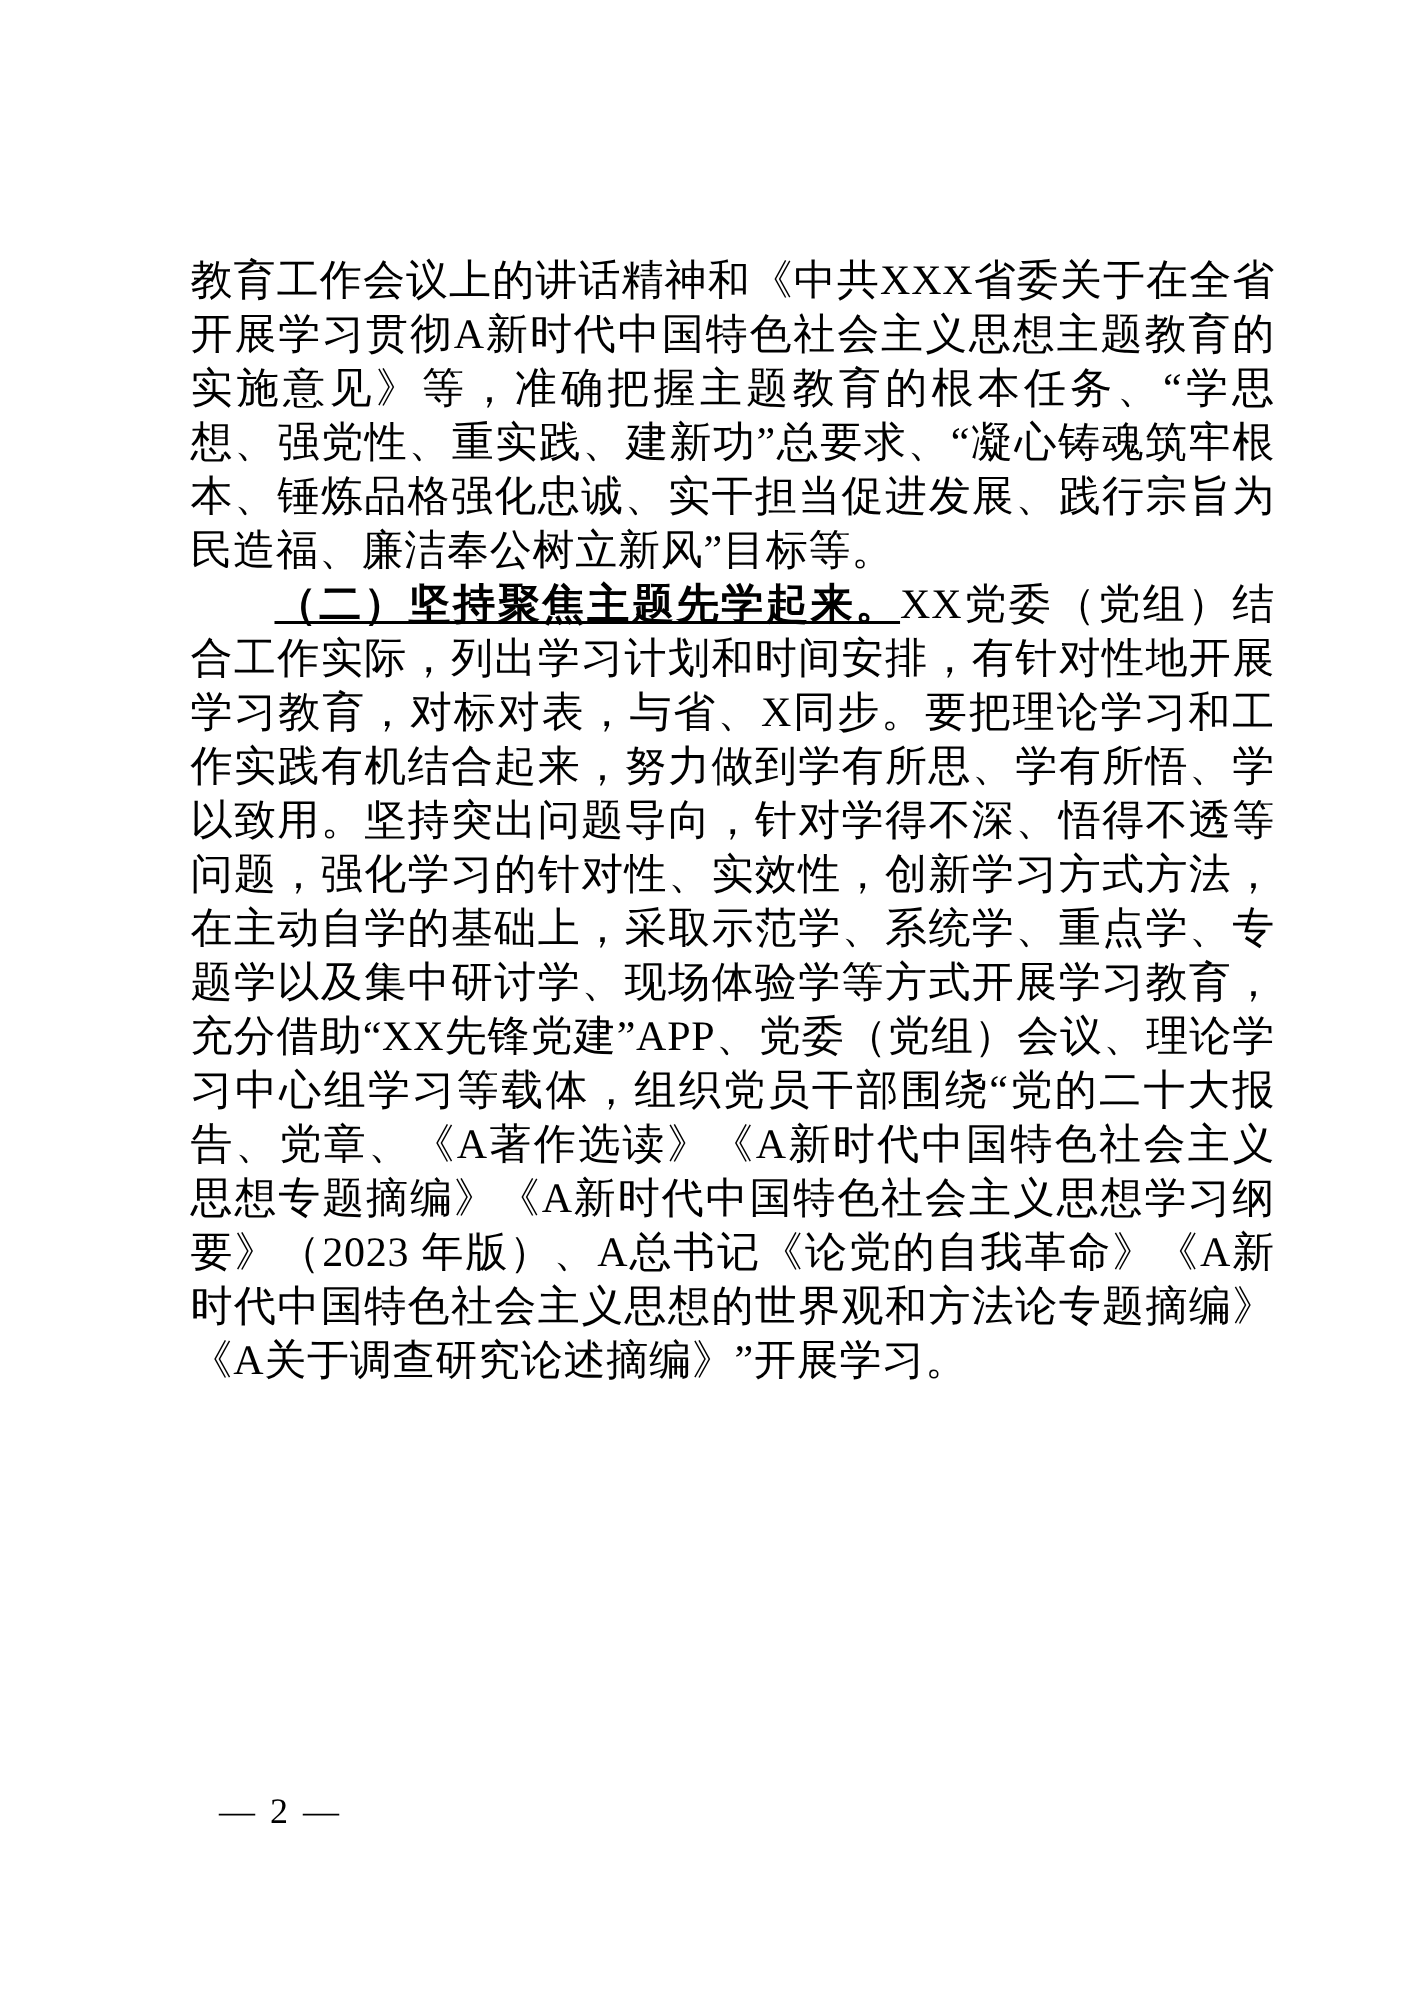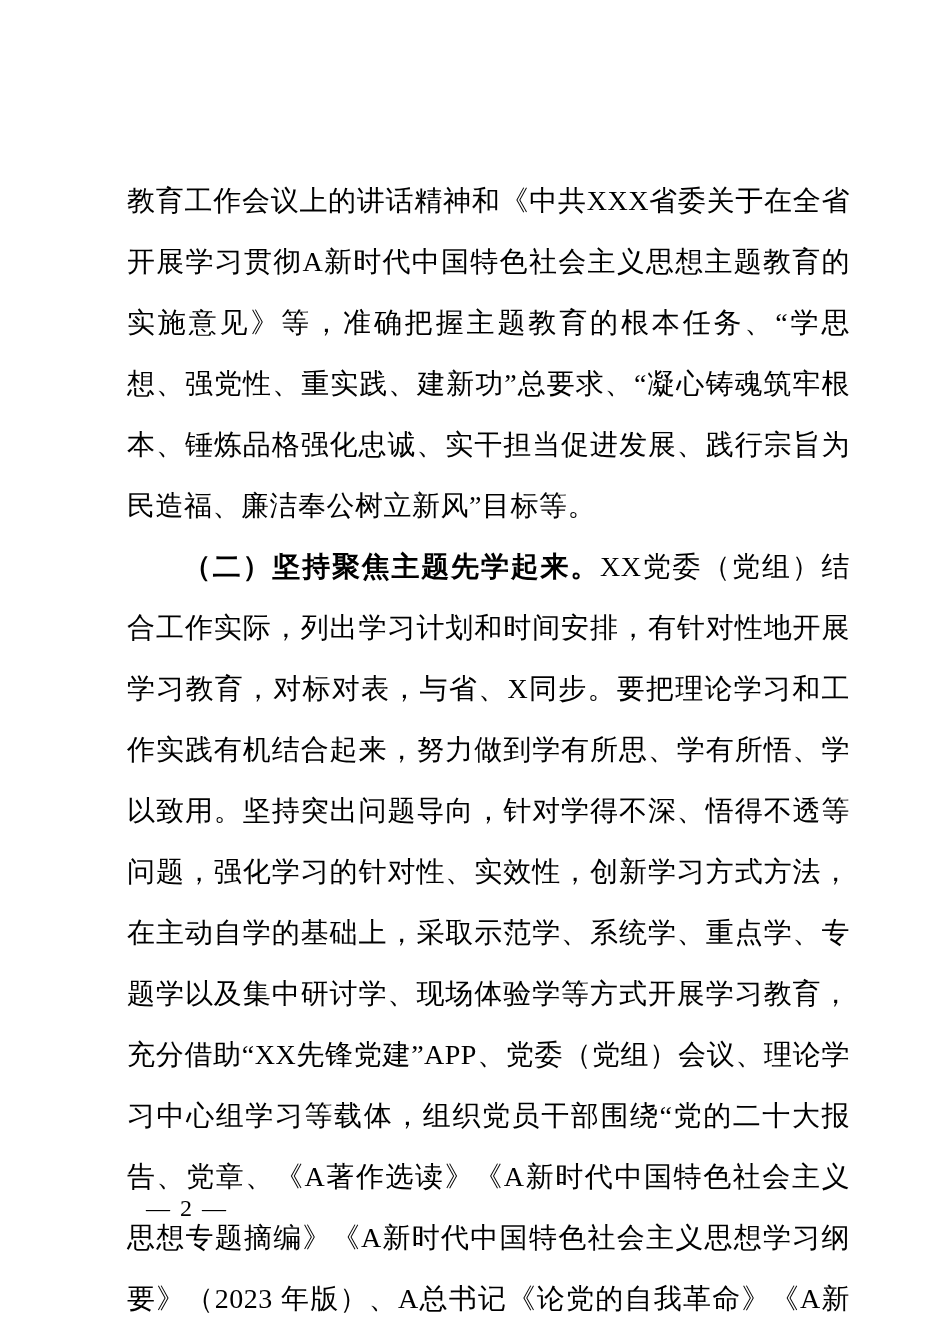--- a/index.html
+++ b/index.html
@@ -19,30 +19,31 @@
     overflow: hidden;
   }
   .content {
     position: absolute;
     left: 127px;
     top: 170px;
     width: 723px;
   }
   .para {
     font-size: 28px;
-    line-height: 61px;
+    line-height: 36px;
     text-align: justify;
     text-justify: inter-ideograph;
     letter-spacing: 0.5px;
   }
   .para.indent {
     text-indent: 2em;
   }
   .run-bold {
     font-weight: bold;
+    text-decoration: underline;
   }
   .page-footer {
     position: absolute;
     left: 146px;
     top: 1192px;
     font-size: 24px;
     line-height: 32px;
     letter-spacing: 2px;
     color: #000000;
   }

